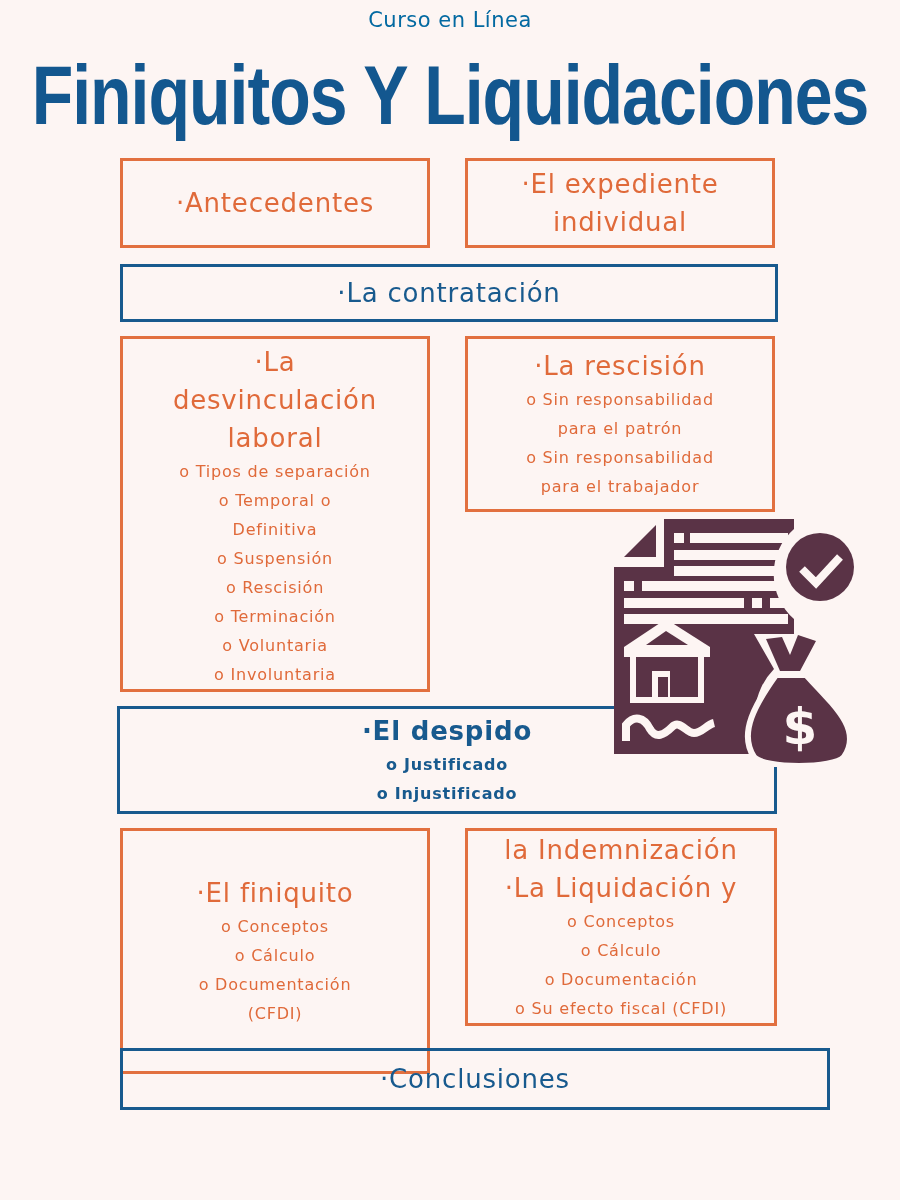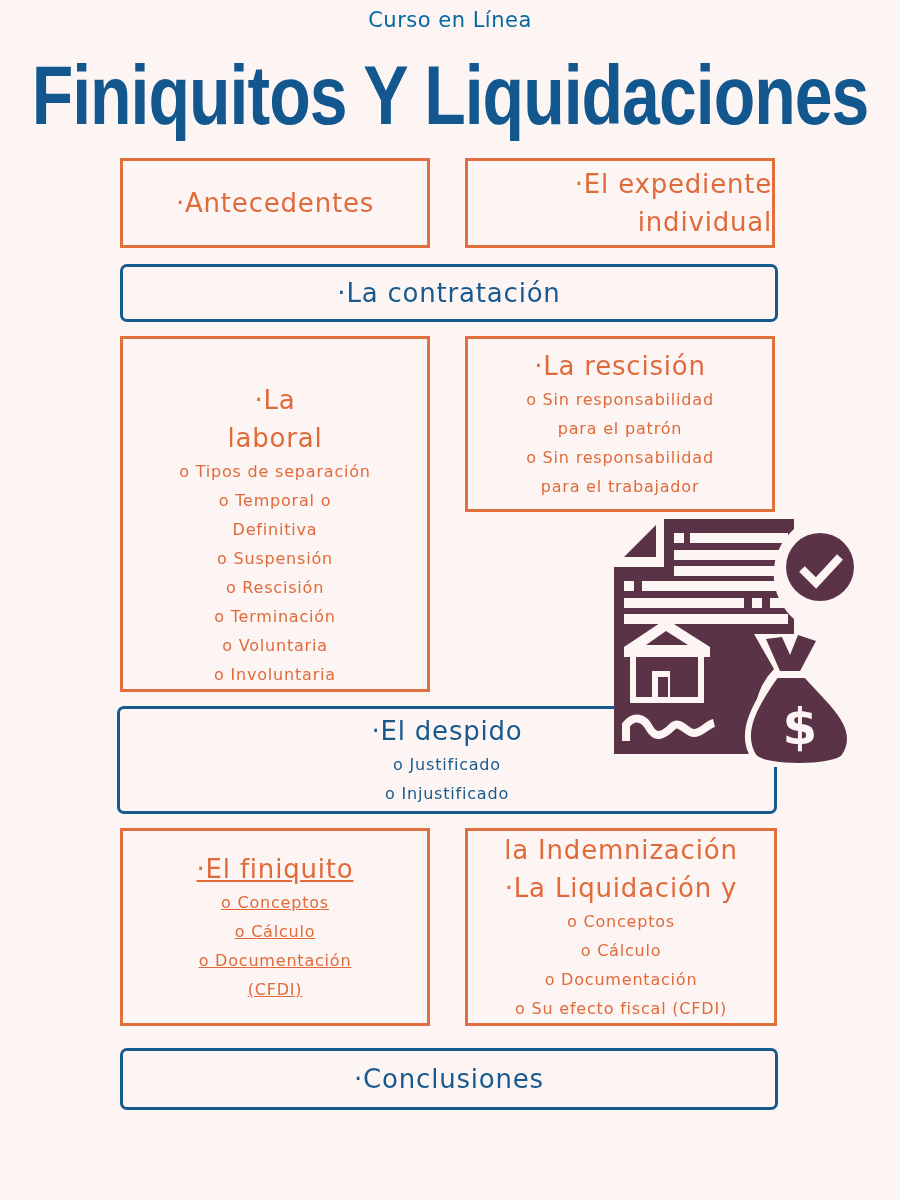--- a/index.html
+++ b/index.html
@@ -21,89 +21,90 @@
       font-family: "Liberation Sans", sans-serif;
       transform: scaleY(1.22); transform-origin: top center;
       line-height: 80px;
     }
     .box {
       position: absolute; box-sizing: border-box;
       border: 3px solid; text-align: center;
       display: flex; flex-direction: column; justify-content: center; align-items: center;
     }
     .box.orange { border-color: #e2703f; color: #e06a3a; }
-    .box.blue { border-color: #185a8e; color: #185a8e; border-radius: 7px; }
+    .box.blue { border-color: #185a8e; color: #185a8e; }
     .head { font-size: 26px; line-height: 38px; letter-spacing: 0.8px; }
     .item { font-size: 16px; line-height: 29px; letter-spacing: 0.8px; }
     .icon-wrap { position: absolute; left: 614px; top: 519px; width: 248px; height: 248px; }
   </style>
 </head>
 <body>
 
 <div class="subtitle">Curso en Línea</div>
 <div class="title">Finiquitos Y Liquidaciones</div>
 
 <div class="box orange" style="left:120px; top:158px; width:310px; height:90px;text-align:right;">
   <div class="head">·Antecedentes</div>
 </div>
 
-<div class="box orange" style="left:465px; top:158px; width:310px; height:90px;align-items:flex-end;">
+<div class="box orange" style="left:465px; top:158px; width:310px; height:90px;">
   <div class="head">·El expediente</div>
   <div class="head">individual</div>
 </div>
 
 <div class="box blue" style="left:120px; top:264px; width:658px; height:58px;">
   <div class="head">·La contratación</div>
 </div>
 
 <div class="box orange" style="left:120px; top:336px; width:310px; height:356px; justify-content:flex-end; padding-top:4px;">
   <div class="head">·La</div>
+  <div class="head">desvinculación</div>
   <div class="head">laboral</div>
   <div class="item">o Tipos de separación</div>
   <div class="item">o Temporal o</div>
   <div class="item">Definitiva</div>
   <div class="item">o Suspensión</div>
   <div class="item">o Rescisión</div>
   <div class="item">o Terminación</div>
   <div class="item">o Voluntaria</div>
   <div class="item">o Involuntaria</div>
 </div>
 
 <div class="box orange" style="left:465px; top:336px; width:310px; height:176px;align-items:center;">
   <div class="head">·La rescisión</div>
   <div class="item">o Sin responsabilidad</div>
   <div class="item">para el patrón</div>
   <div class="item">o Sin responsabilidad</div>
   <div class="item">para el trabajador</div>
 </div>
 
-<div class="box blue" style="left:117px; top:706px; width:660px; height:108px;">
+<div class="box blue" style="left:117px; top:706px; width:660px; height:108px;font-weight:bold;">
   <div class="head">·El despido</div>
   <div class="item">o Justificado</div>
   <div class="item">o Injustificado</div>
 </div>
 
-<div class="box orange" style="left:120px; top:828px; width:310px; height:198px;text-decoration:underline;">
+<div class="box orange" style="left:120px; top:828px; width:310px; height:246px;">
   <div class="head">·El finiquito</div>
   <div class="item">o Conceptos</div>
   <div class="item">o Cálculo</div>
   <div class="item">o Documentación</div>
   <div class="item">(CFDI)</div>
 </div>
 
 <div class="box orange" style="left:465px; top:828px; width:312px; height:198px;">
   <div class="head">la Indemnización</div>
   <div class="head">·La Liquidación y</div>
   <div class="item">o Conceptos</div>
   <div class="item">o Cálculo</div>
   <div class="item">o Documentación</div>
   <div class="item">o Su efecto fiscal (CFDI)</div>
 </div>
 
-<div class="box blue" style="left:120px; top:1048px; width:658px; height:62px;">
+<div class="box blue" style="left:120px; top:1048px; width:710px; height:62px;">
   <div class="head">·Conclusiones</div>
 </div>
 
 <div class="icon-wrap">
   <svg width="248" height="248" viewBox="0 0 248 248">
     <g fill="#5a3346">
 
       <polygon points="42,6 42,38 10,38"></polygon>
 
       <path d="M50,0 L180,0 L180,10 A60,60 0 0 0 180,100 L180,115 L140,115 L160,150 A68,68 0 0 0 152,235 L0,235 L0,48 L50,48 Z"></path>

